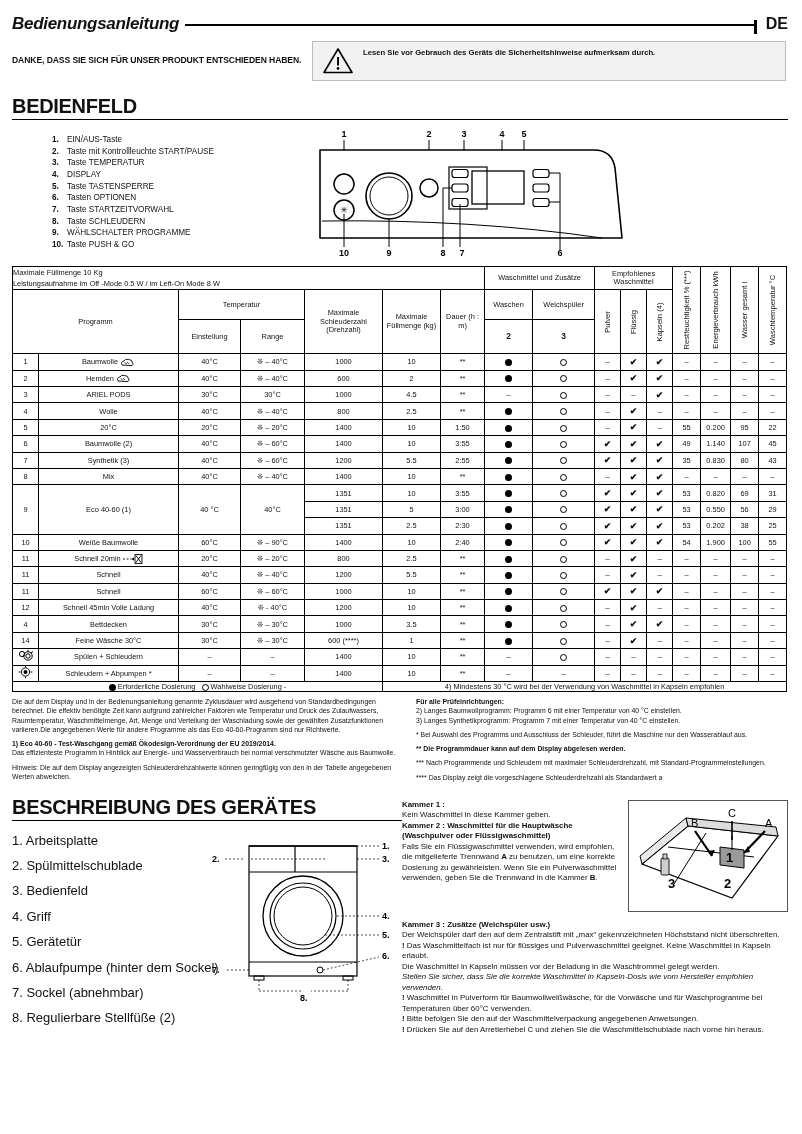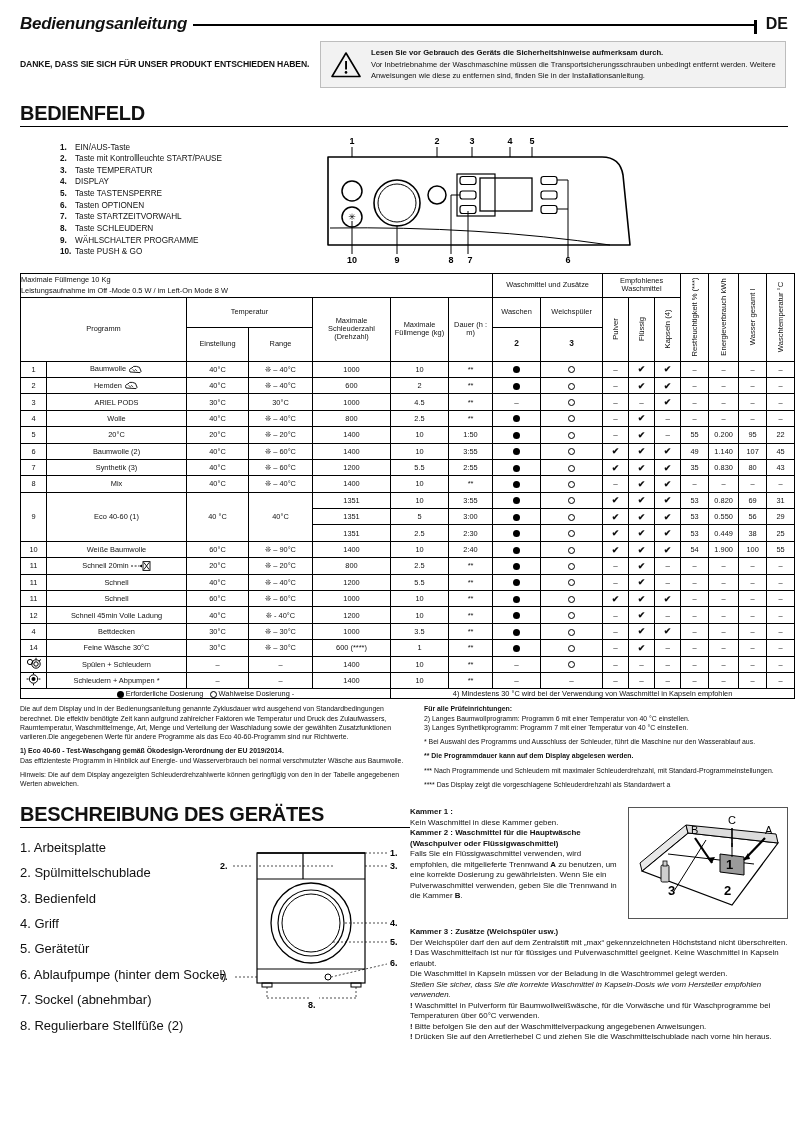--- a/index.html
+++ b/index.html
@@ -5,21 +5,21 @@
   * { box-sizing: border-box; }
   html, body { margin:0; padding:0; }
   body {
     width: 802px; height: 1134px;
     background: #ffffff;
     font-family: "Liberation Sans", sans-serif;
     color: #111;
     position: relative;
     overflow: hidden;
   }
-  .page { position:relative; width:802px; height:1134px; padding: 14px 14px 0 20px; }
+  .page { position:relative; width:802px; height:1134px; padding: 14px 14px 0 12px; }
 
   
   .hdr { display:flex; align-items:center; gap:0; }
   .hdr-title {
     font-style: italic; font-weight: bold; font-size: 17px;
     letter-spacing:-0.3px; white-space:nowrap; padding-right:6px;
   }
   .hdr-rule { flex:1; height:0; border-top:2.5px solid #000; position:relative; top:1px; }
   .hdr-rule:after{ content:""; position:absolute; right:0; top:-6px; width:2.5px; height:14px; background:#000;}
   .hdr-lang { font-weight:bold; font-size:16px; padding-left:9px; }
@@ -107,21 +107,20 @@
     <div class="warnbox">
       <div class="warn-tri">
         <svg width="30" height="27" viewBox="0 0 30 27">
           <polygon points="15,2 29,25.5 1,25.5" fill="none" stroke="#000" stroke-width="1.6" stroke-linejoin="round"></polygon>
           <rect x="14.1" y="10" width="1.9" height="8.5" fill="#000"></rect>
           <circle cx="15" cy="21.4" r="1.3" fill="#000"></circle>
         </svg>
       </div>
       <div class="warn-txt">
         <b>Lesen Sie vor Gebrauch des Geräts die Sicherheitshinweise aufmerksam durch.</b>
-        <div>Vor Inbetriebnahme der Waschmaschine müssen die Transportsicherungsschrauben unbedingt entfernt werden. Weitere Anweisungen wie diese zu entfernen sind, finden Sie in der Installationsanleitung.</div>
       </div>
     </div>
   </div>
 
   <div class="sec-h">BEDIENFELD</div>
 
   <div class="cp-wrap">
     <ul class="cp-list">
       <li><span class="n">1.</span><span>EIN/AUS-Taste</span></li>
       <li><span class="n">2.</span><span>Taste mit Kontrollleuchte START/PAUSE</span></li>
@@ -443,21 +442,21 @@
         <tr class="r">
           <td class="v">1351</td>
           <td class="v">2.5</td>
           <td class="v">2:30</td>
           <td><span class="dotF"></span></td>
           <td><span class="dotO"></span></td>
           <td><span class="chk">✔</span></td>
           <td><span class="chk">✔</span></td>
           <td><span class="chk">✔</span></td>
           <td class="v">53</td>
-          <td class="v">0.449</td>
+          <td class="v">0.202</td>
           <td class="v">38</td>
           <td class="v">25</td>
         </tr>
         <tr class="r">
           <td class="num">10</td>
           <td class="prog">Weiße Baumwolle</td>
           <td class="v">60°C</td>
           <td class="v">❊ – 90°C</td>
           <td class="v">1400</td>
           <td class="v">10</td>

